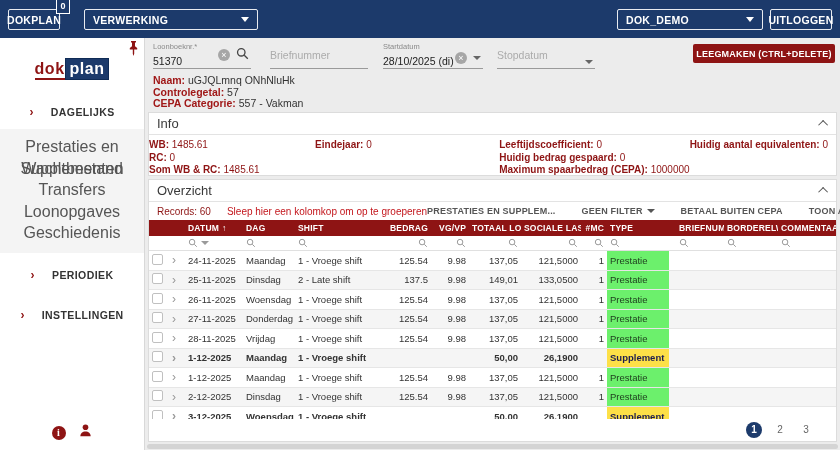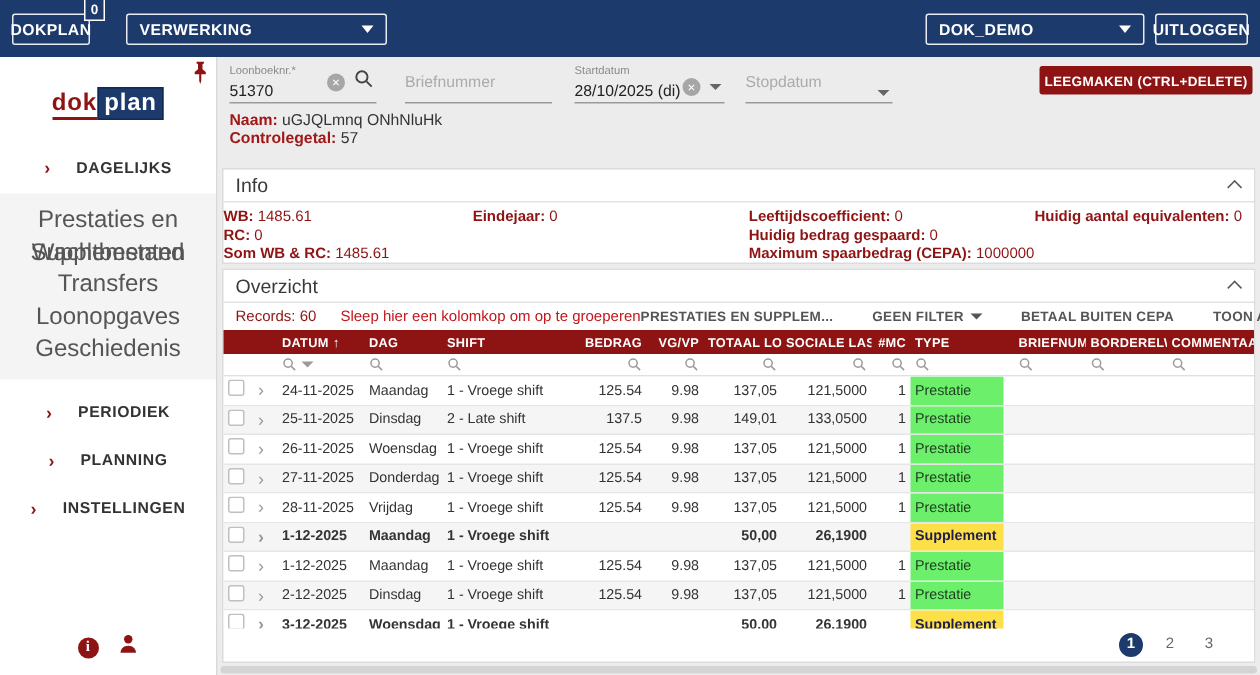--- a/index.html
+++ b/index.html
@@ -168,24 +168,20 @@
         <div class="submenu-item">Wachtbestand</div>
         <div class="submenu-item">Transfers</div>
         <div class="submenu-item">Loonopgaves</div>
         <div class="submenu-item">Geschiedenis</div>
       </div>
       <div class="menu-header">
         <span class="chev"></span>
         <span>PERIODIEK</span>
       </div>
       <div class="menu-gap"></div>
-      <div class="menu-header">
-        <span class="chev"></span>
-        <span>PLANNING</span>
-      </div>
       <div class="menu-gap"></div>
       <div class="menu-header">
         <span class="chev"></span>
         <span>INSTELLINGEN</span>
       </div>
     </div>
     <div class="sidebar-bottom">
       <span class="info-icon"></span>
       <span style="cursor:pointer;">
         <svg width="15" height="15" viewBox="0 0 16 16">
@@ -228,20 +224,21 @@
         <span class="ficons">
             <span class="caret-gray"></span>
           </span>
       </div>
       <button class="clear-btn">LEEGMAKEN (CTRL+DELETE)</button>
     </div>
 
     <div class="person">
       <div><span class="plabel">Naam:</span> <span class="pvalue">uGJQLmnq ONhNluHk</span></div>
       <div><span class="plabel">Controlegetal:</span> <span class="pvalue">57</span></div>
+      <div><span class="plabel">CEPA Categorie:</span> <span class="pvalue">557 - Vakman</span></div>
     </div>
 
     <div class="card info-card">
       <div class="card-header">
         <span class="card-title">Info</span>
         <span class="chev-up"></span>
       </div>
       <div class="info-body">
         <div class="icol1">
           <div class="ifield"><span class="ilabel">WB:</span> <span>1485.61</span></div>

